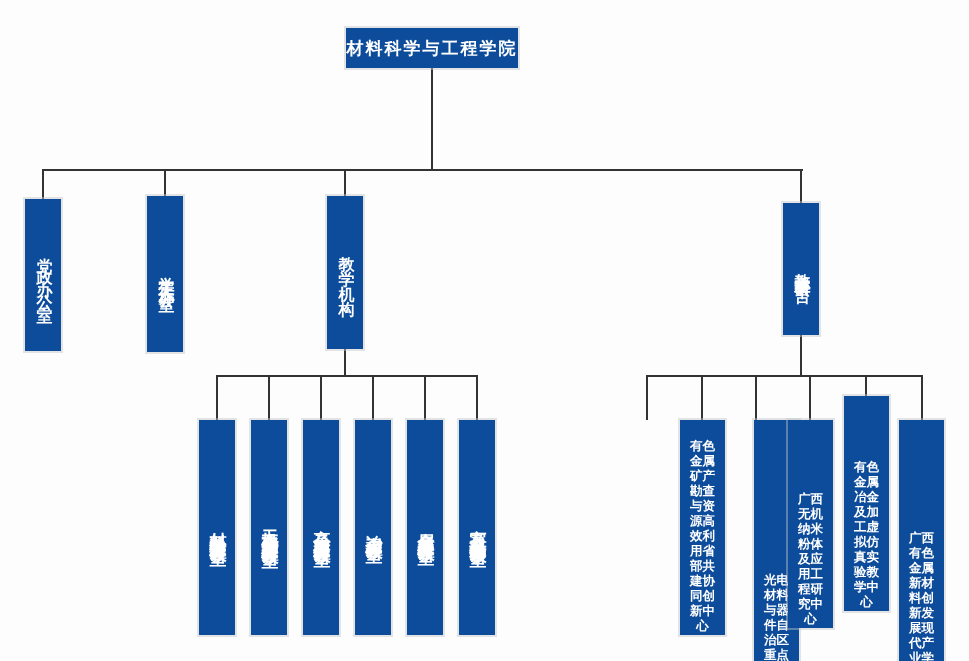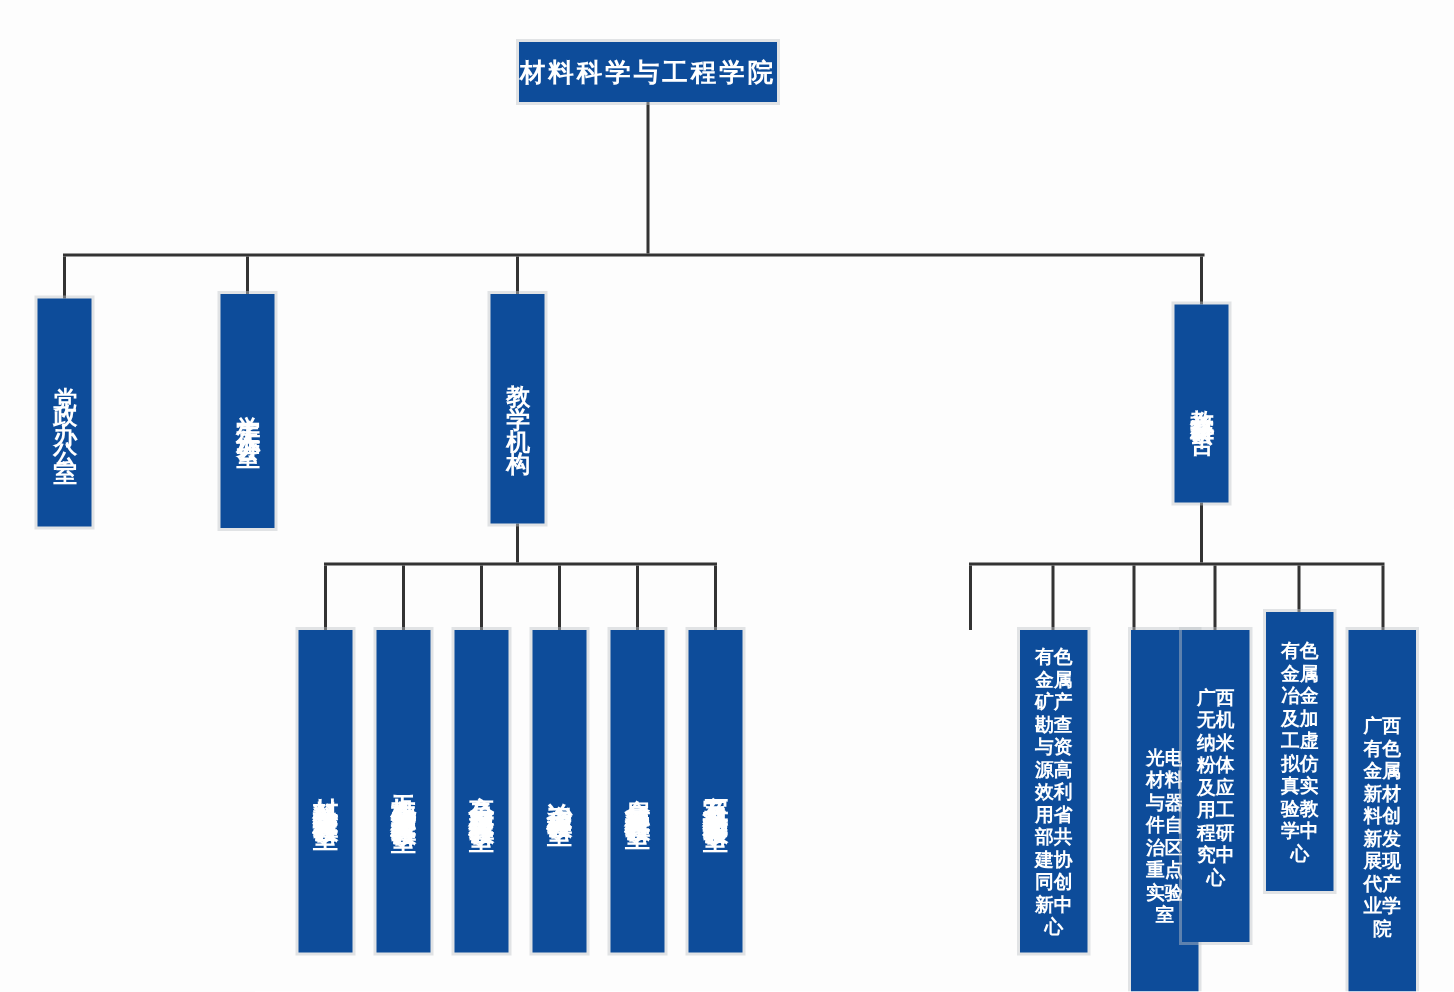--- a/index.html
+++ b/index.html
@@ -8,32 +8,33 @@
   .canvas {
     position:relative; width:969px; height:661px;
     background:#fdfdfd; overflow:hidden;
   }
   .line { position:absolute; background:#333333; }
   .node {
     position:absolute; background:#0d4c9a; color:#ffffff;
     display:flex; align-items:center; justify-content:center;
     font-weight:bold; text-align:center;
     box-shadow:0 0 0 2px rgba(190,195,200,0.45);
+    font-family:Liberation Mono, monospace;
   }
   .hlabel { font-size:17px; letter-spacing:2px; }
   .vlabel {
     writing-mode:vertical-rl; text-orientation:upright;
     font-size:16px; letter-spacing:3px;
   }
   .vlabel.child { font-size:17px; letter-spacing:2px; }
   .ls-4  { letter-spacing:4px; }
   .ls-12 { letter-spacing:12px; }
   .ls-15 { letter-spacing:15px; }
   .wrap2 {
-    font-size:12.5px; line-height:15px; font-weight:bold;
+    font-size:12.5px; line-height:15px; font-weight:bold;align-items:flex-end;
   }
   .wrap2 span {
     display:inline-block; width:27px; word-break:break-all;
     text-align:center;
   }
 </style>
 </head>
 <body>
 
 <div class="canvas">
@@ -79,20 +80,20 @@
 
   <div class="node wrap2" style="left:680px;top:420px;width:45px;height:215px">
     <span>有色金属矿产勘查与资源高效利用省部共建协同创新中心</span>
   </div>
   <div class="node wrap2" style="left:754px;top:420px;width:45px;height:274px">
     <span>光电材料与器件自治区重点实验室</span>
   </div>
   <div class="node wrap2" style="left:788px;top:420px;width:45px;height:208px">
     <span>广西无机纳米粉体及应用工程研究中心</span>
   </div>
-  <div class="node wrap2" style="left:844px;top:408px;width:45px;height:186px">
+  <div class="node wrap2" style="left:844px;top:396px;width:45px;height:215px">
     <span>有色金属冶金及加工虚拟仿真实验教学中心</span>
   </div>
   <div class="node wrap2" style="left:899px;top:420px;width:45px;height:262px">
     <span>广西有色金属新材料创新发展现代产业学院</span>
   </div>
 
 </div>
 
 </body></html>

